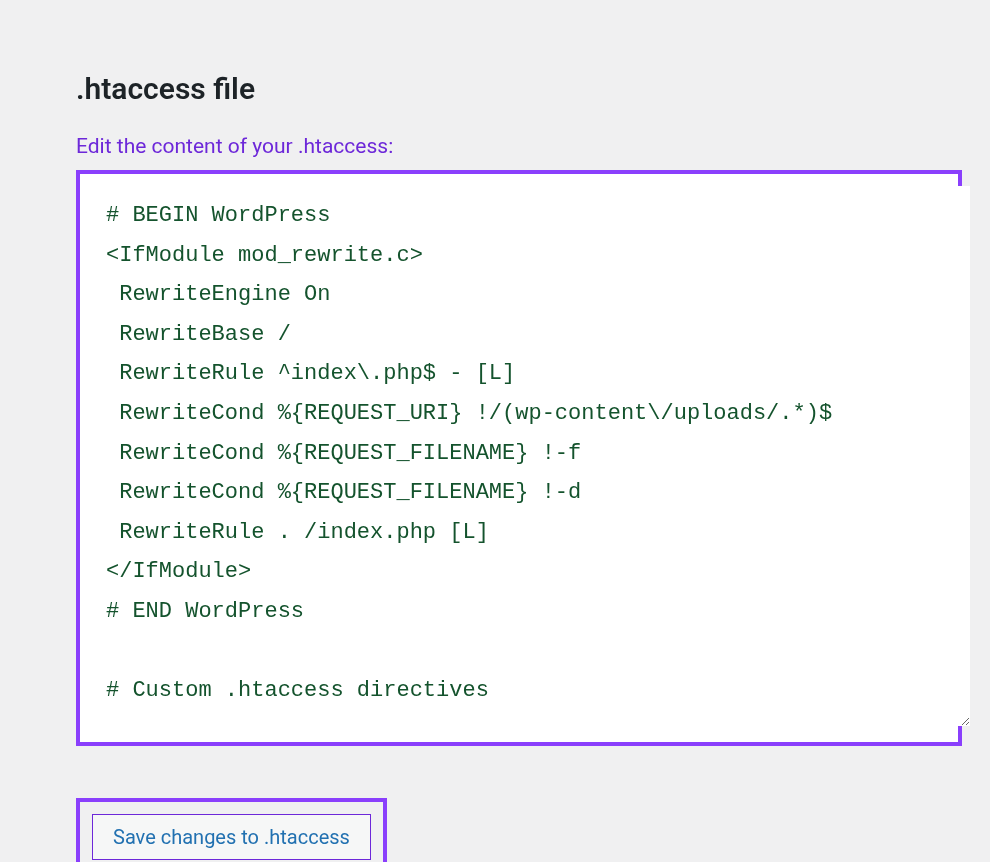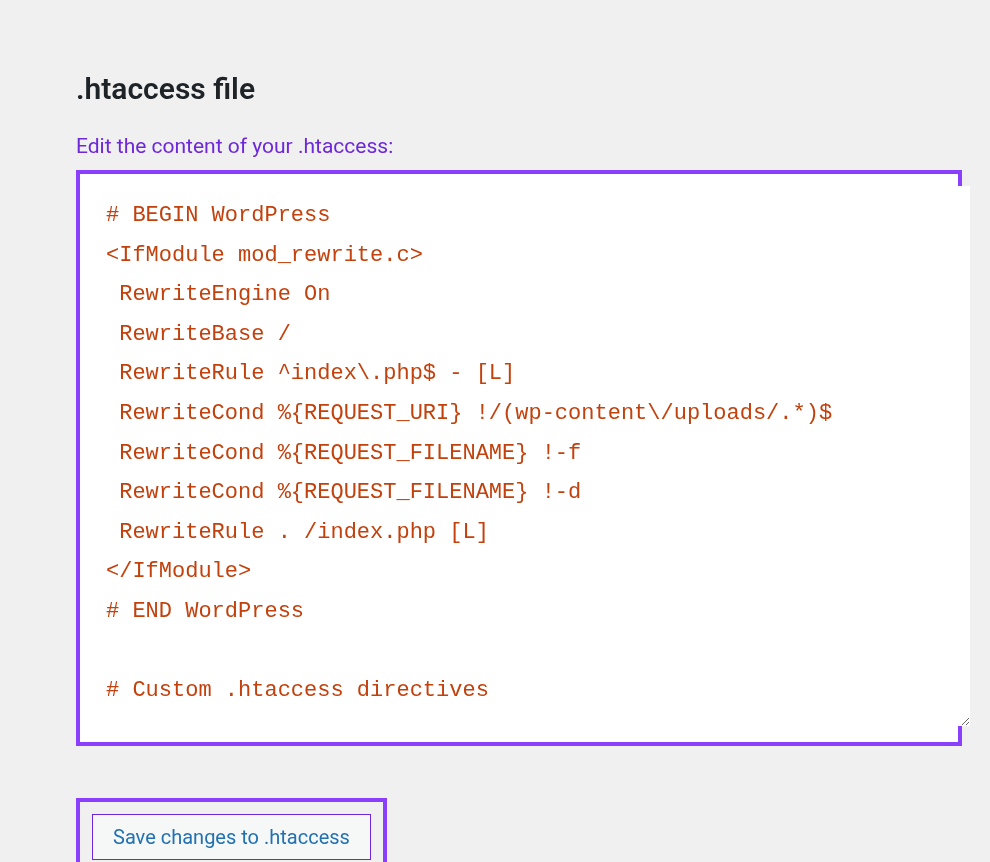--- a/index.html
+++ b/index.html
@@ -34,21 +34,21 @@
     }
     .htaccess-textarea {
       width: 100%;
       min-height: 540px;
       border: none;
       outline: none;
       resize: vertical;
       font-family: Consolas, Monaco, "Courier New", monospace;
       font-size: 22px;
       line-height: 1.8;
-      color: #c2410c;
+      color: #14532d;
       padding: 10px 14px;
       background: #ffffff;
       white-space: pre;
       overflow-wrap: normal;
       overflow-x: auto;
     }
     .button-wrapper {
       display: inline-block;
       border: 4px solid #8a3ffc;
       padding: 0;

